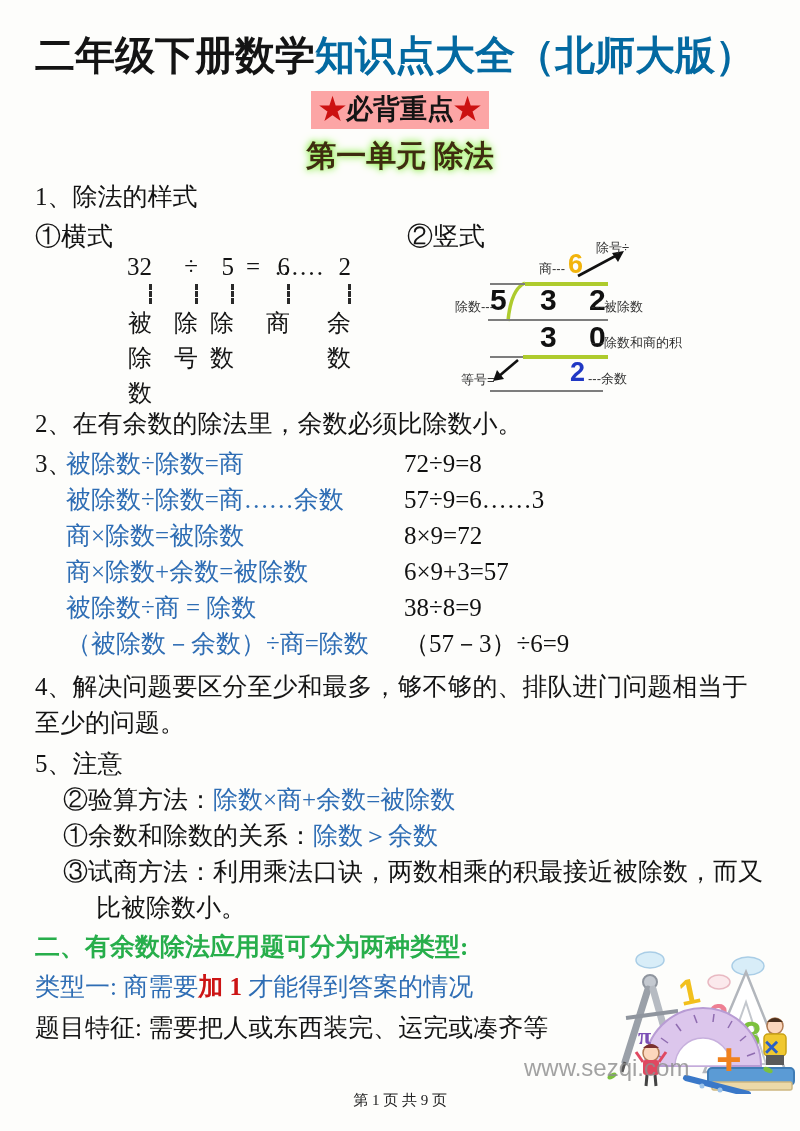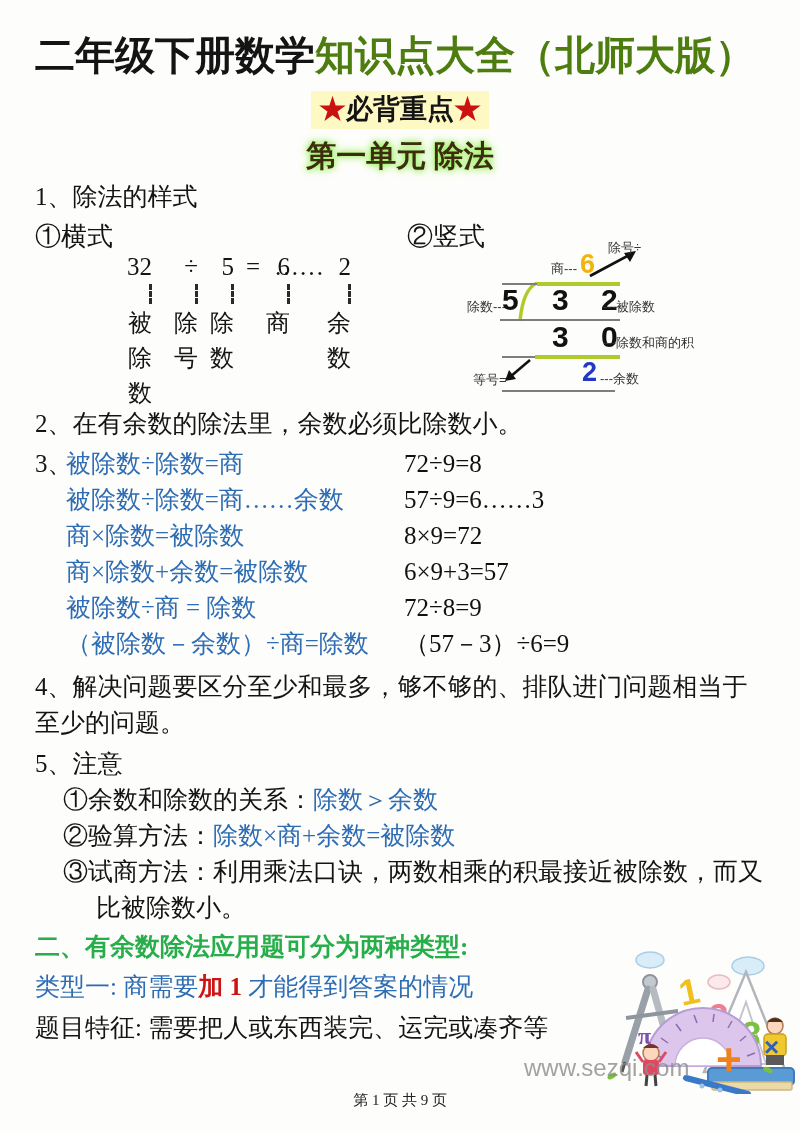--- a/index.html
+++ b/index.html
@@ -1,23 +1,23 @@
 <!DOCTYPE html>
 <html><head>
 <meta charset="utf-8">
 <style>
   html,body{margin:0;padding:0;background:#ffffff;}
   .page{position:relative;width:800px;height:1131px;background:#fdfdfb;overflow:hidden;
         font-family:"Liberation Serif","DejaVu Serif",serif;color:#141414;}
 
   
   .title{margin:30px 30px 0 35px;font-size:40px;font-weight:bold;white-space:nowrap;letter-spacing:0px;line-height:1.3;}
-  .title .t-red{color:#4d7c0f;text-align:right;}
-
-  .badge{width:fit-content;margin:9px auto 0;background:#fef9c3;font-size:27px;font-weight:bold;
+  .title .t-red{color:#0369a1;text-align:right;}
+
+  .badge{width:fit-content;margin:9px auto 0;background:#fca5a5;font-size:27px;font-weight:bold;
          padding:2px 8px;line-height:1.25;}
   .badge .star{color:#cc1111;}
 
   .unit{width:fit-content;margin:8px auto 0;font-size:30px;font-weight:bold;color:#3e2c10;
         text-shadow:0 0 6px #9af05f,0 0 10px #9af05f,0 0 2px #c8fa9b;line-height:1.25;}
 
   
   .sec-head{margin:20px 35px 0;font-size:25px;font-weight:bold;color:#27ae4b;line-height:1.35;}
   .body-line{margin:5px 35px 0;font-size:25px;line-height:36px;}
   .blue{color:#2e6db4;}
@@ -31,21 +31,21 @@
 
   .h-eq{position:absolute;left:108px;top:34px;display:flex;align-items:flex-start;}
   .h-col{display:flex;flex-direction:column;align-items:flex-end;}
   .h-num{font-size:25px;line-height:28px;}
   .h-dash{width:0;height:20px;border-left:3px dashed #2a2a2a;margin:3px 0 7px;}
   .h-char{font-size:24px;line-height:24px;margin-bottom:11px;}
   .w40{width:44px}.w32{width:32px;margin-left:14px}.w28{width:28px;margin-left:8px}
   .w24{width:24px;margin-left:2px}.w26{width:26px;margin-left:4px}.w34{width:34px}.w27{width:27px}
 
   
-  .v-diagram{position:absolute;left:440px;top:18px;width:335px;height:164px;font-family:"Liberation Sans",sans-serif;}
+  .v-diagram{position:absolute;left:428px;top:18px;width:335px;height:164px;font-family:"Liberation Sans",sans-serif;}
   .v-diagram .small{position:absolute;font-size:13px;color:#333;white-space:nowrap;}
   .v-diagram .big{position:absolute;font-size:30px;font-weight:bold;color:#111;line-height:30px;white-space:nowrap;}
   .v-diagram .digits{letter-spacing:12px;}
   .q-val{position:absolute;font-size:27px;font-weight:bold;color:#f2b40c;line-height:26px;}
   .r-val{position:absolute;font-size:27px;font-weight:bold;color:#2038c4;line-height:26px;}
   .hline{position:absolute;}
   .gline{background:#aecb2d;height:4px;}
   .kline{background:#7d7d7d;height:2px;}
   .v-svg{position:absolute;left:0;top:0;}
 
@@ -181,37 +181,37 @@
       <div class="f-row">
         <span class="formula">商×除数=被除数</span>
         <span class="example">8×9=72</span>
       </div>
       <div class="f-row">
         <span class="formula">商×除数+余数=被除数</span>
         <span class="example">6×9+3=57</span>
       </div>
       <div class="f-row">
         <span class="formula">被除数÷商 = 除数</span>
-        <span class="example">72÷8=9</span>
+        <span class="example">38÷8=9</span>
       </div>
       <div class="f-row">
         <span class="formula">（被除数－余数）÷商=除数</span>
         <span class="example">（57－3）÷6=9</span>
       </div>
     </div>
   </div>
 
   <div class="body-line" style="margin-top:7px;">4、解决问题要区分至少和最多，够不够的、排队进门问题相当于至少的问题。</div>
 
   <div class="body-line">5、注意</div>
   <div class="note">
+    <span>②验算方法：</span><span class="blue">除数×商+余数=被除数</span>
+  </div>
+  <div class="note">
     <span>①余数和除数的关系：</span><span class="blue">除数＞余数</span>
-  </div>
-  <div class="note">
-    <span>②验算方法：</span><span class="blue">除数×商+余数=被除数</span>
   </div>
   <div class="note hang">③试商方法：利用乘法口诀，两数相乘的积最接近被除数，而又比被除数小。</div>
 
   <div class="sec-head" style="margin-top:4px;">二、有余数除法应用题可分为两种类型:</div>
   <div class="body-line blue">
     <span>类型一: 商需要</span><span class="red-strong">加 1</span><span> 才能得到答案的情况</span>
   </div>
   <div class="body-line">题目特征: 需要把人或东西装完、运完或凑齐等</div>
 
   <svg class="illus" width="200" height="150" viewBox="0 0 200 150">

